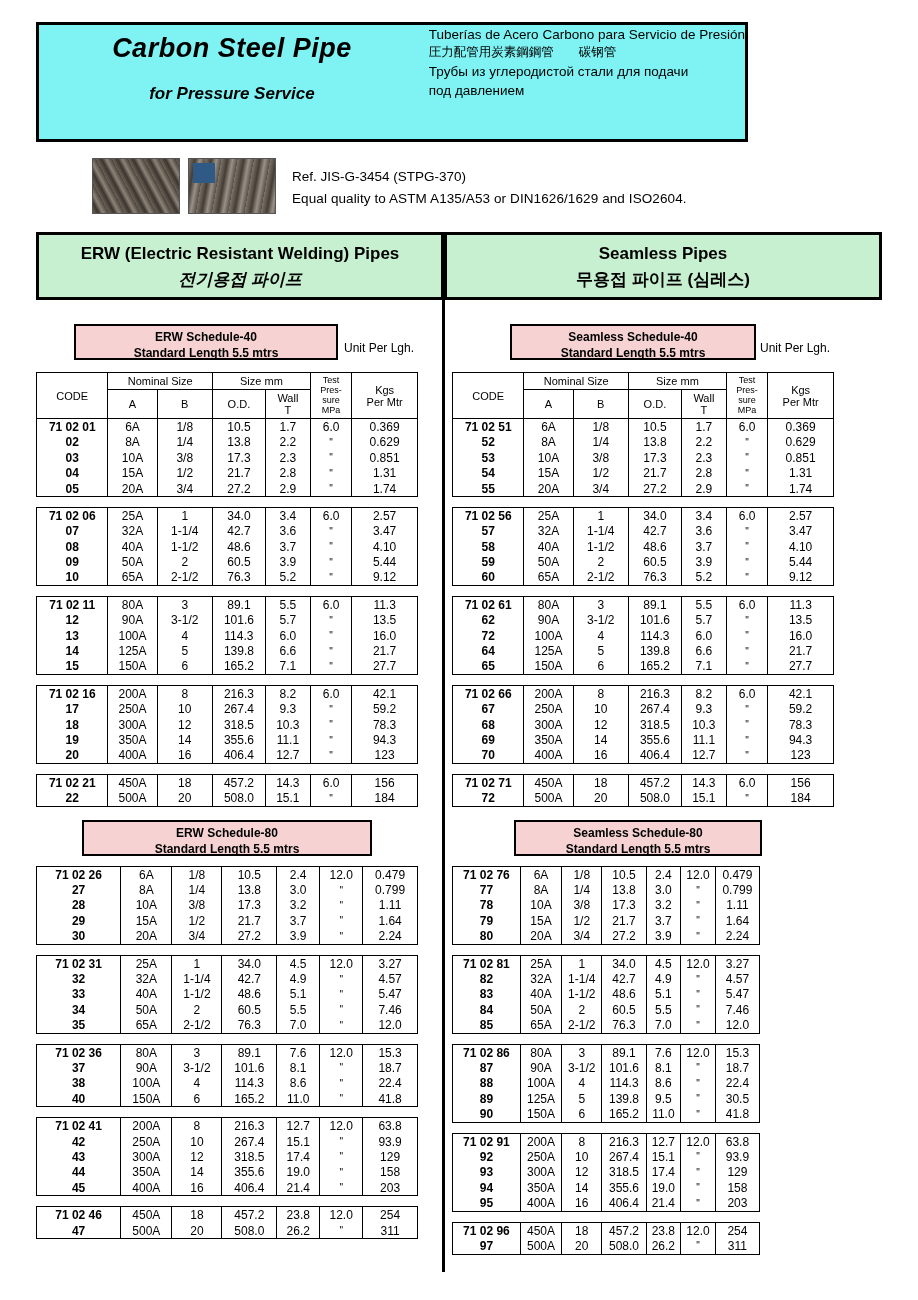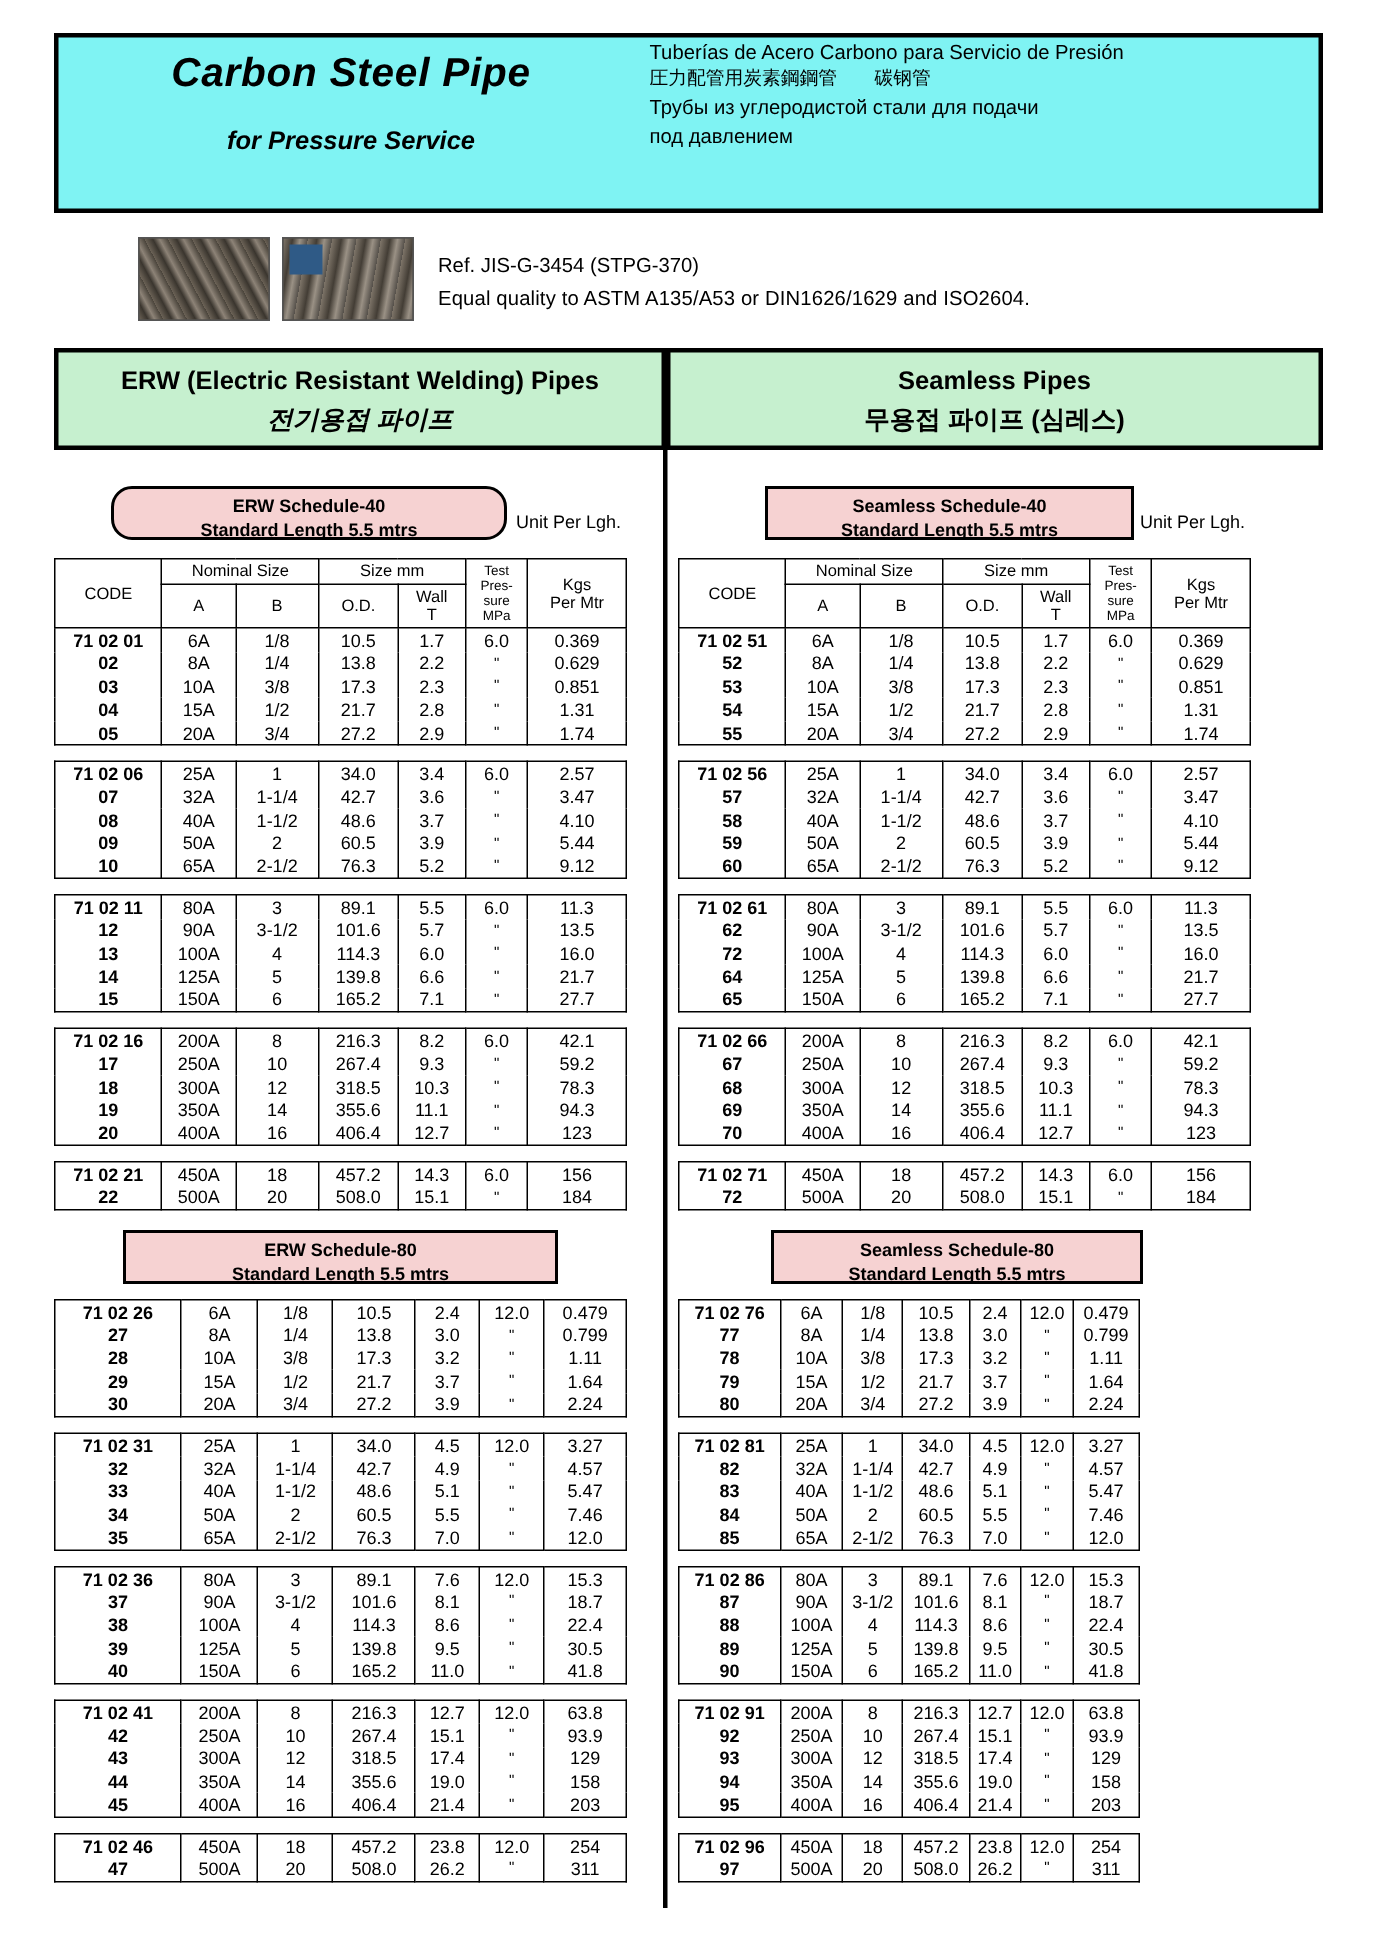--- a/index.html
+++ b/index.html
@@ -8,21 +8,21 @@
     background:#ffffff;
     font-family:"Liberation Sans",sans-serif;
     color:#000;
     position:relative;
     overflow:hidden;
   }
   .page{position:relative;width:918px;height:1300px;}
 
   
   .banner{
-    position:absolute;left:36px;top:22px;width:846px;height:120px;
+    position:absolute;left:36px;top:22px;width:712px;height:120px;
     border:3px solid #000;background:#7ff3f3;box-sizing:border-box;
     display:flex;
   }
   .banner-left{width:390px;padding-top:8px;text-align:center;}
   .title-main{
     font-size:27px;font-weight:bold;font-style:italic;letter-spacing:0.5px;
     font-family:"Liberation Sans",sans-serif;
   }
   .title-sub{
     font-size:17px;font-weight:bold;font-style:italic;margin-top:20px;
@@ -114,21 +114,21 @@
   <div class="sec sec-l">
     <h2>ERW (Electric Resistant Welding) Pipes</h2>
     <h3>전기용접 파이프</h3>
   </div>
   <div class="sec sec-r">
     <h2>Seamless Pipes</h2>
     <h3>무용접 파이프 (심레스)</h3>
   </div>
   <div class="vline"></div>
 
-  <div class="schedbox" style="left:74px;top:324px;width:264px;height:36px;border-radius:14px;">
+  <div class="schedbox" style="left:74px;top:324px;width:264px;height:36px;">
     <div>ERW Schedule-40</div>
     <div>Standard Length 5.5 mtrs</div>
   </div>
   <div class="unit" style="left:344px;top:341px;">Unit Per Lgh.</div>
 
   <div class="schedbox" style="left:510px;top:324px;width:246px;height:36px;">
     <div>Seamless Schedule-40</div>
     <div>Standard Length 5.5 mtrs</div>
   </div>
   <div class="unit" style="left:760px;top:341px;">Unit Per Lgh.</div>
@@ -723,29 +723,20 @@
           </tr>
           <tr class="grp nogrid">
             <td class="code">38</td>
             <td class="">100A</td>
             <td class="">4</td>
             <td class="">114.3</td>
             <td class="">8.6</td>
             <td class="dit">"</td>
             <td class="">22.4</td>
           </tr>
-          <tr class="grp nogrid">
-            <td class="code">39</td>
-            <td class="">125A</td>
-            <td class="">5</td>
-            <td class="">139.8</td>
-            <td class="">9.5</td>
-            <td class="dit">"</td>
-            <td class="">30.5</td>
-          </tr>
           <tr class="grp nogrid blockend">
             <td class="code">40</td>
             <td class="">150A</td>
             <td class="">6</td>
             <td class="">165.2</td>
             <td class="">11.0</td>
             <td class="dit">"</td>
             <td class="">41.8</td>
           </tr>
           <tr>

